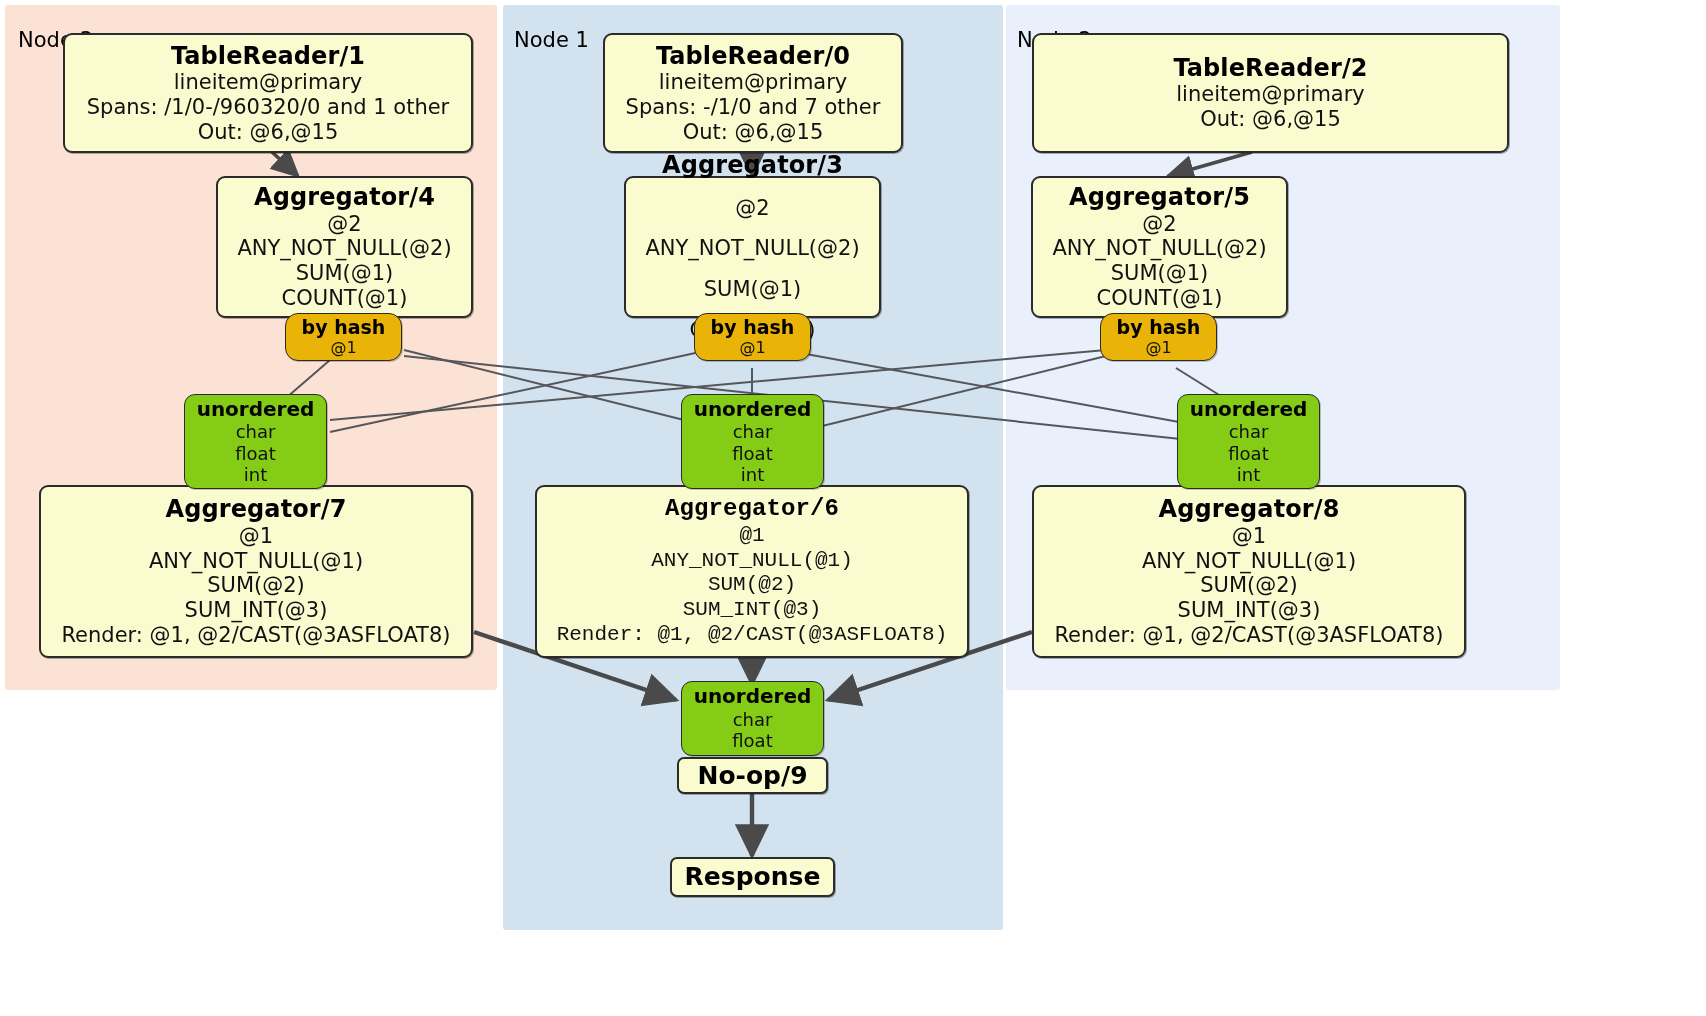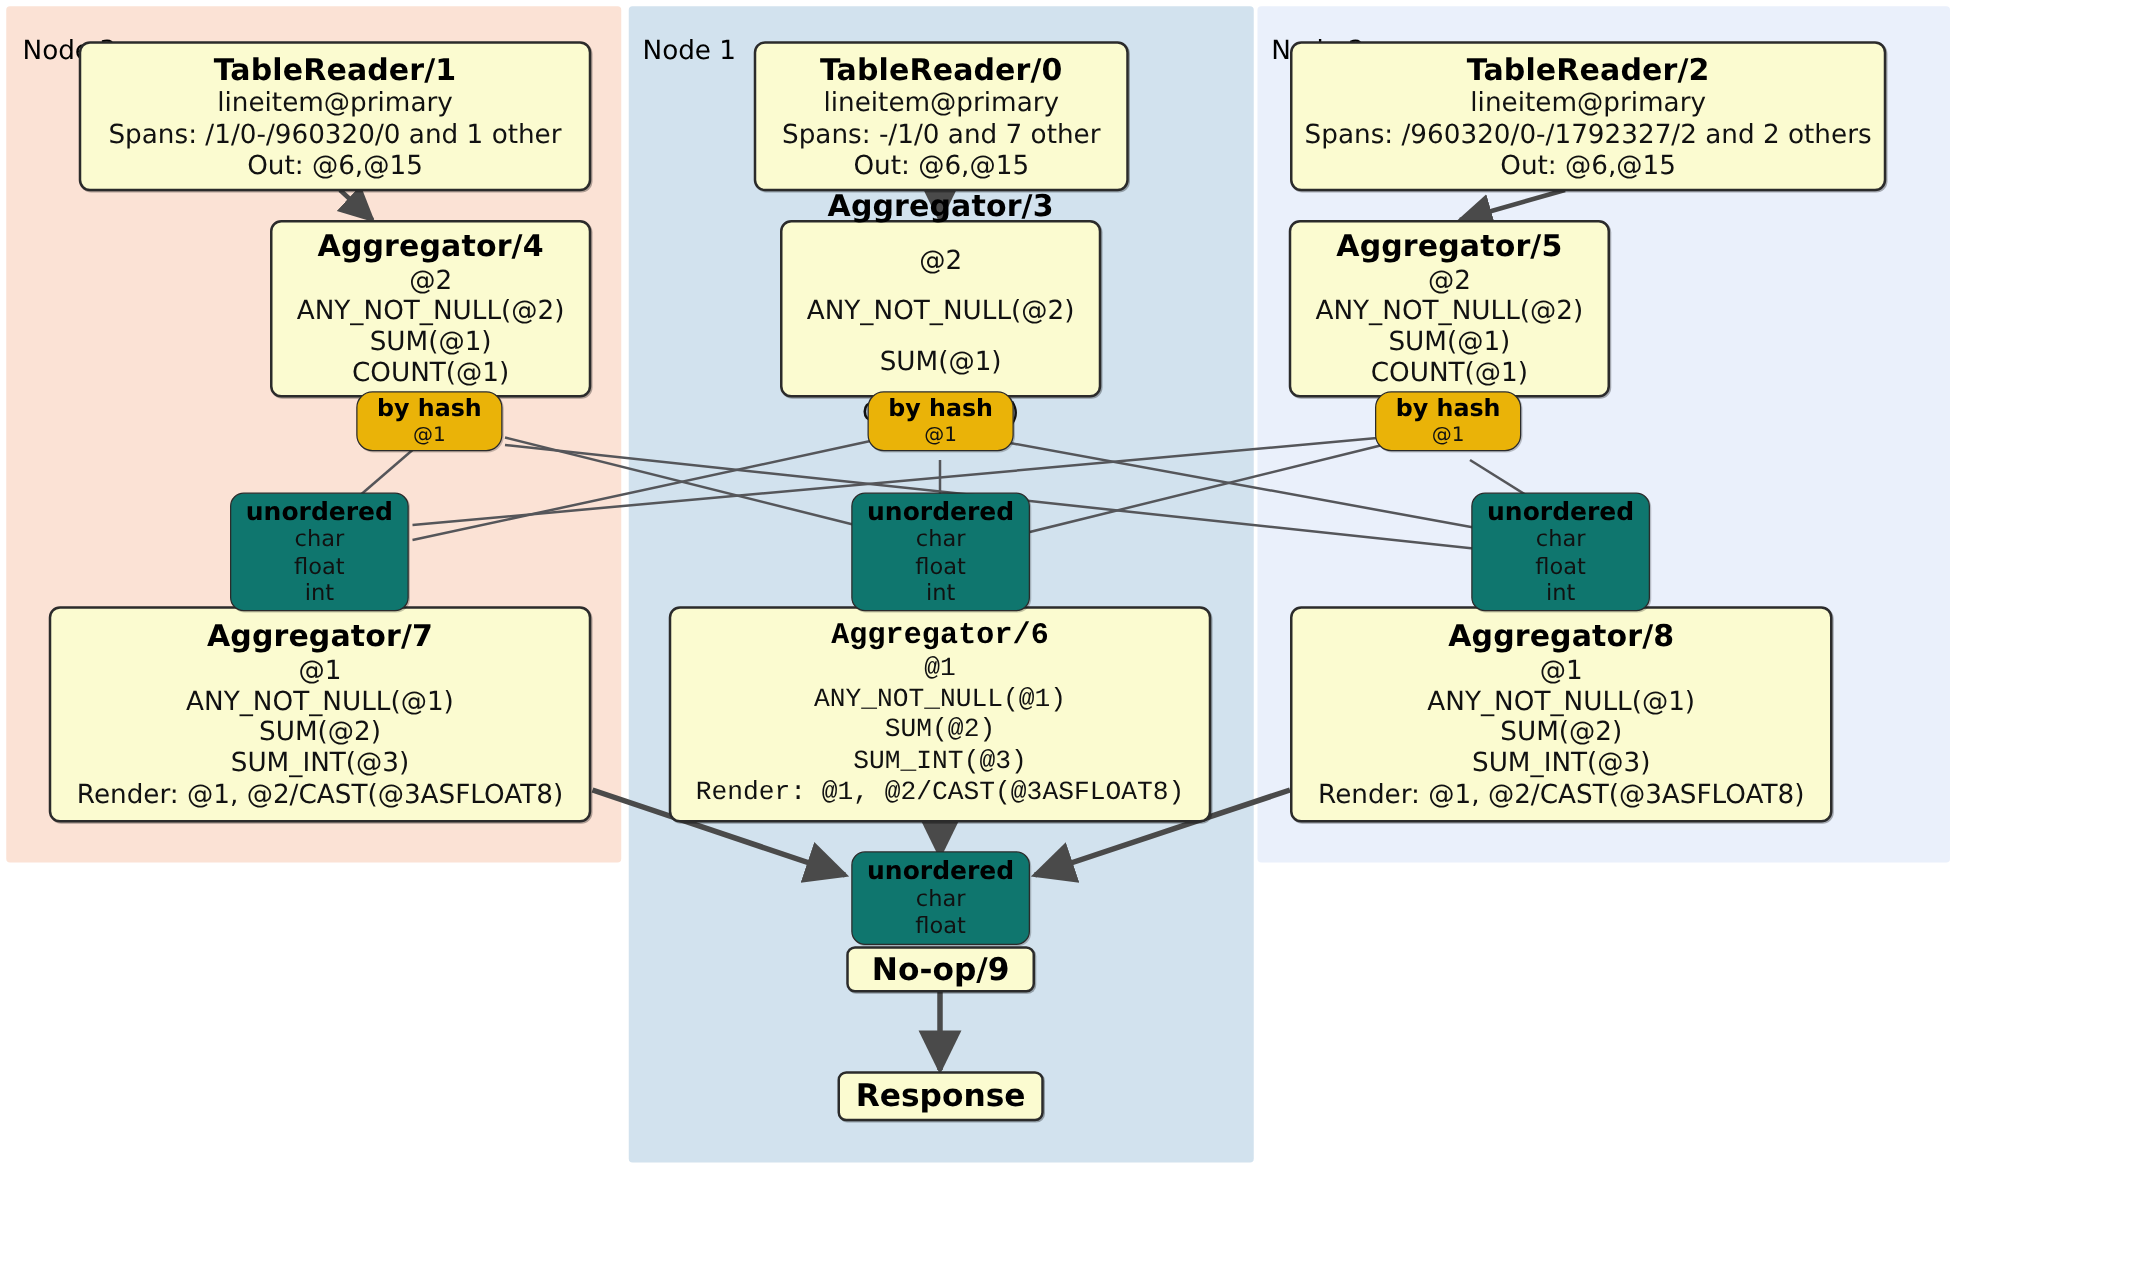--- a/index.html
+++ b/index.html
@@ -26,21 +26,21 @@
   .proc{background:#fbfbd0;border:2px solid #2b2b2b;border-radius:9px;
         box-shadow:1px 1px 0 rgba(0,0,0,.30);}
   .proc .ttl{font-weight:bold;font-size:24px;color:#000;letter-spacing:.1px;}
   .proc .ln{font-size:21px;color:#111;}
 
   .router{background:#eab308;border:1.6px solid #2b2b2b;border-radius:13px;
           box-shadow:1px 1px 0 rgba(0,0,0,.22);}
   .router .ttl{font-weight:bold;font-size:19px;color:#000;}
   .router .ln{font-size:16px;color:#111;}
 
-  .recv{background:#0f766e;border:1.6px solid #2b2b2b;border-radius:11px;
+  .recv{background:#84cc16;border:1.6px solid #2b2b2b;border-radius:11px;
         box-shadow:1px 1px 0 rgba(0,0,0,.22);}
   .recv .ttl{font-weight:bold;font-size:20px;color:#000;}
   .recv .ln{font-size:18px;color:#111;}
 
   .simple{background:#fbfbd0;border:2px solid #2b2b2b;border-radius:7px;
           box-shadow:1px 1px 0 rgba(0,0,0,.30);}
   .simple .ttl{font-weight:bold;font-size:25px;color:#000000;}
 
   .z-hi{z-index:40;}
   .z-mid{z-index:30;}
@@ -111,21 +111,20 @@
   <div class="gbox proc z-mid" style="left:603px;top:33px;width:300px;height:120px;">
     <div class="ttl">TableReader/0</div>
     <div class="ln">lineitem@primary</div>
     <div class="ln">Spans: -/1/0 and 7 other</div>
     <div class="ln">Out: @6,@15</div>
   </div>
 
   <div class="gbox proc z-mid" style="left:1032px;top:33px;width:477px;height:120px;">
     <div class="ttl">TableReader/2</div>
     <div class="ln">lineitem@primary</div>
-    <div class="ln">Spans: /960320/0-/1792327/2 and 2 others</div>
     <div class="ln">Out: @6,@15</div>
   </div>
 
   <div class="gbox proc z-lo" style="left:216px;top:176px;width:257px;height:142px;">
     <div class="ttl">Aggregator/4</div>
     <div class="ln">@2</div>
     <div class="ln">ANY_NOT_NULL(@2)</div>
     <div class="ln">SUM(@1)</div>
     <div class="ln">COUNT(@1)</div>
   </div>

